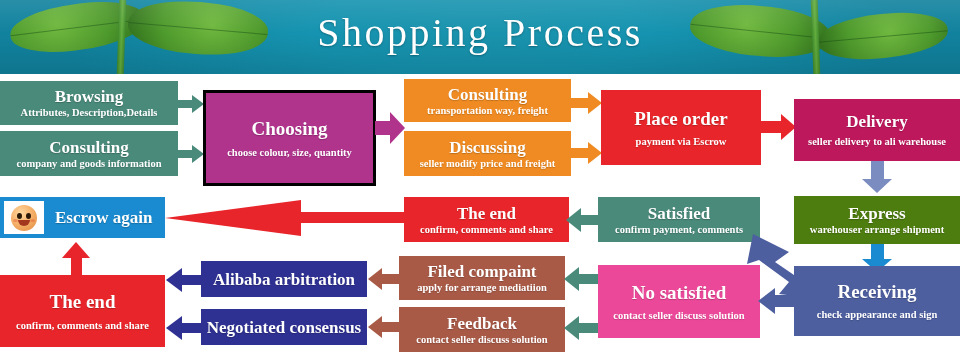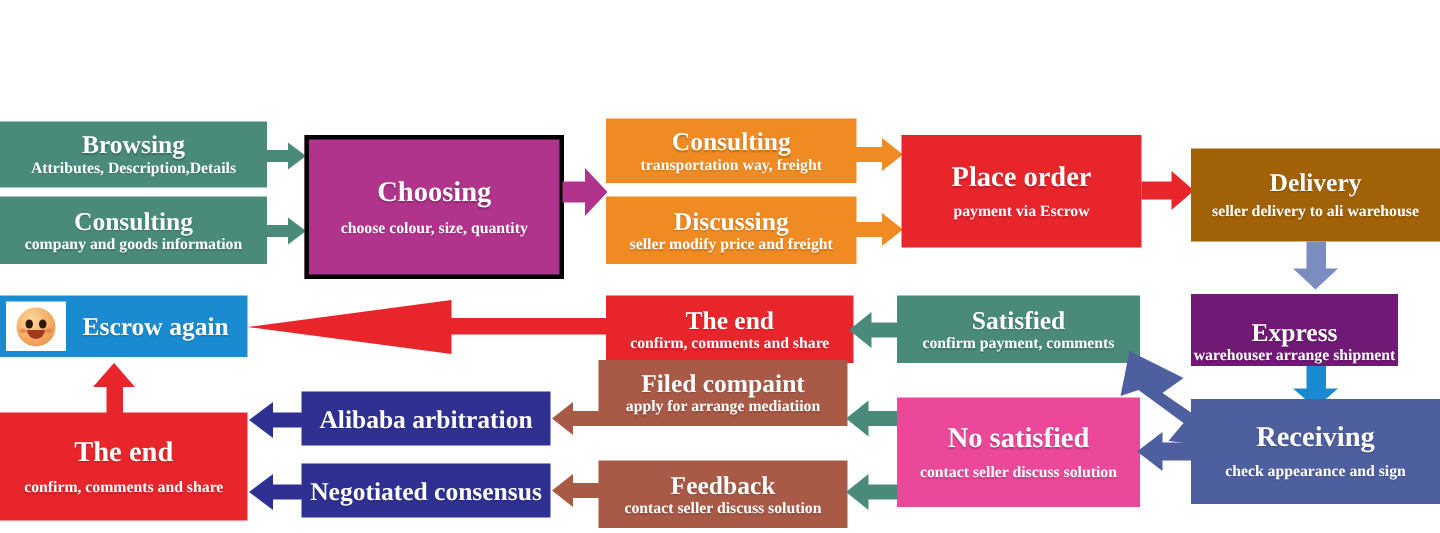--- a/index.html
+++ b/index.html
@@ -96,20 +96,38 @@
   .smiley .mouth{position:absolute;left:7px;top:15px;width:12px;height:6px;border-radius:0 0 12px 12px;background:#a3381f;}
   .smiley .cheek{position:absolute;width:5px;height:3px;border-radius:50%;background:rgba(224,90,50,.45);top:14px;}
   .smiley .cheek.l{left:2px;}
   .smiley .cheek.r{left:19px;}
 </style>
 </head>
 <body>
 
 <div id="stage">
 
+  <div class="banner">
+    <div class="leaf lf-a">
+        <div class="vein"></div>
+      </div>
+    <div class="leaf lf-b">
+        <div class="vein"></div>
+      </div>
+    <div class="stem st-a"></div>
+    <div class="leaf lf-c">
+        <div class="vein"></div>
+      </div>
+    <div class="leaf lf-d">
+        <div class="vein"></div>
+      </div>
+    <div class="stem st-b"></div>
+    <div class="banner-sheen"></div>
+    <div class="title">Shopping  Process</div>
+  </div>
 
   <div class="box" style="left:0px;top:81px;width:178px;height:44px;background:#4a8a7a;">
     <div class="t">Browsing</div>
     <div class="s">Attributes, Description,Details</div>
   </div>
 
   <div class="box" style="left:0px;top:131px;width:178px;height:45px;background:#4a8a7a;">
     <div class="t">Consulting</div>
     <div class="s">company and goods information</div>
   </div>
@@ -155,31 +173,31 @@
   <div class="box big" style="left:601px;top:90px;width:160px;height:75px;background:#e8252a;">
     <div class="t">Place order</div>
     <div class="s" style="margin-top:5px;">payment via Escrow</div>
   </div>
 
   <div class="arr" style="left:761px;top:114px;width:36px;height:26px;">
     <div class="shaft" style="left:0;top:7px;width:22px;height:12px;background:#e8252a;"></div>
     <div class="head" style="left:20px;top:0;border-top:13px solid transparent;border-bottom:13px solid transparent;border-left:15px solid #e8252a;"></div>
   </div>
 
-  <div class="box" style="left:794px;top:99px;width:166px;height:62px;background:#a16207;align-items:center;">
+  <div class="box" style="left:794px;top:99px;width:166px;height:62px;background:#be185d;align-items:center;">
     <div class="t">Delivery</div>
     <div class="s" style="margin-top:4px;">seller delivery to ali warehouse</div>
   </div>
 
   <div class="arr" style="left:862px;top:161px;width:30px;height:32px;">
     <div class="shaft" style="left:9px;top:0;width:13px;height:20px;background:#7a8cc0;"></div>
     <div class="head" style="left:0;top:18px;border-left:15px solid transparent;border-right:15px solid transparent;border-top:14px solid #7a8cc0;"></div>
   </div>
 
-  <div class="box" style="left:794px;top:196px;width:138px;height:48px;background:#701a75;justify-content:flex-end;">
+  <div class="box" style="left:794px;top:196px;width:166px;height:48px;background:#4d7c0f;">
     <div class="t">Express</div>
     <div class="s">warehouser arrange  shipment</div>
   </div>
 
   <div class="arr" style="left:862px;top:244px;width:30px;height:28px;">
     <div class="shaft" style="left:9px;top:0;width:13px;height:17px;background:#1a8bd0;"></div>
     <div class="head" style="left:0;top:15px;border-left:15px solid transparent;border-right:15px solid transparent;border-top:13px solid #1a8bd0;"></div>
   </div>
 
   <div class="box big" style="left:794px;top:266px;width:166px;height:70px;background:#4e5fa0;">
@@ -255,21 +273,21 @@
 
   <div class="arr" style="left:368px;top:268px;width:32px;height:22px;">
     <div class="shaft" style="left:13px;top:6px;width:19px;height:10px;background:#a85a47;"></div>
     <div class="head" style="left:0;top:0;border-top:11px solid transparent;border-bottom:11px solid transparent;border-right:14px solid #a85a47;"></div>
   </div>
   <div class="arr" style="left:368px;top:316px;width:32px;height:22px;">
     <div class="shaft" style="left:13px;top:6px;width:19px;height:10px;background:#a85a47;"></div>
     <div class="head" style="left:0;top:0;border-top:11px solid transparent;border-bottom:11px solid transparent;border-right:14px solid #a85a47;"></div>
   </div>
 
-  <div class="box" style="left:399px;top:240px;width:166px;height:44px;background:#a85a47;">
+  <div class="box" style="left:399px;top:256px;width:166px;height:44px;background:#a85a47;">
     <div class="t">Filed compaint</div>
     <div class="s">apply for arrange mediatiion</div>
   </div>
 
   <div class="box" style="left:399px;top:307px;width:166px;height:45px;background:#a85a47;">
     <div class="t">Feedback</div>
     <div class="s">contact seller discuss solution</div>
   </div>
 
   <div class="arr" style="left:564px;top:267px;width:34px;height:24px;">

